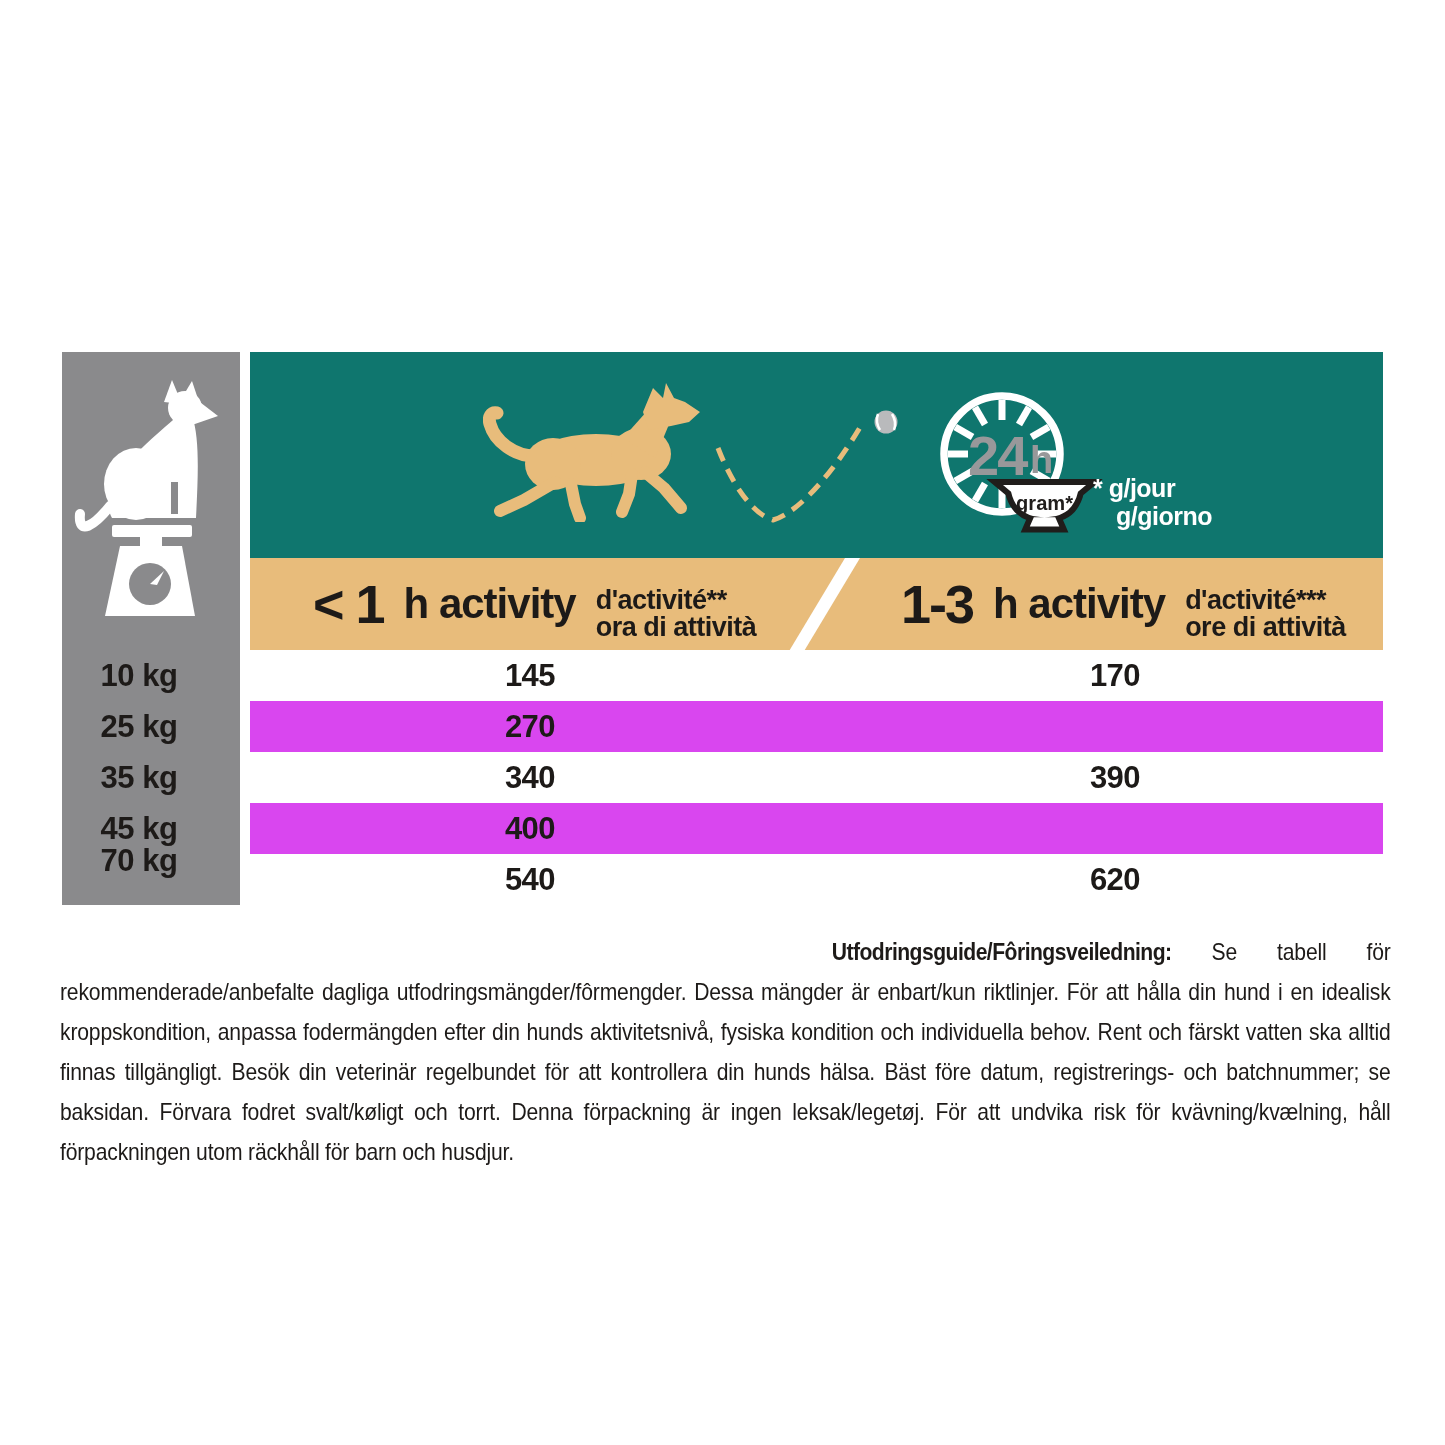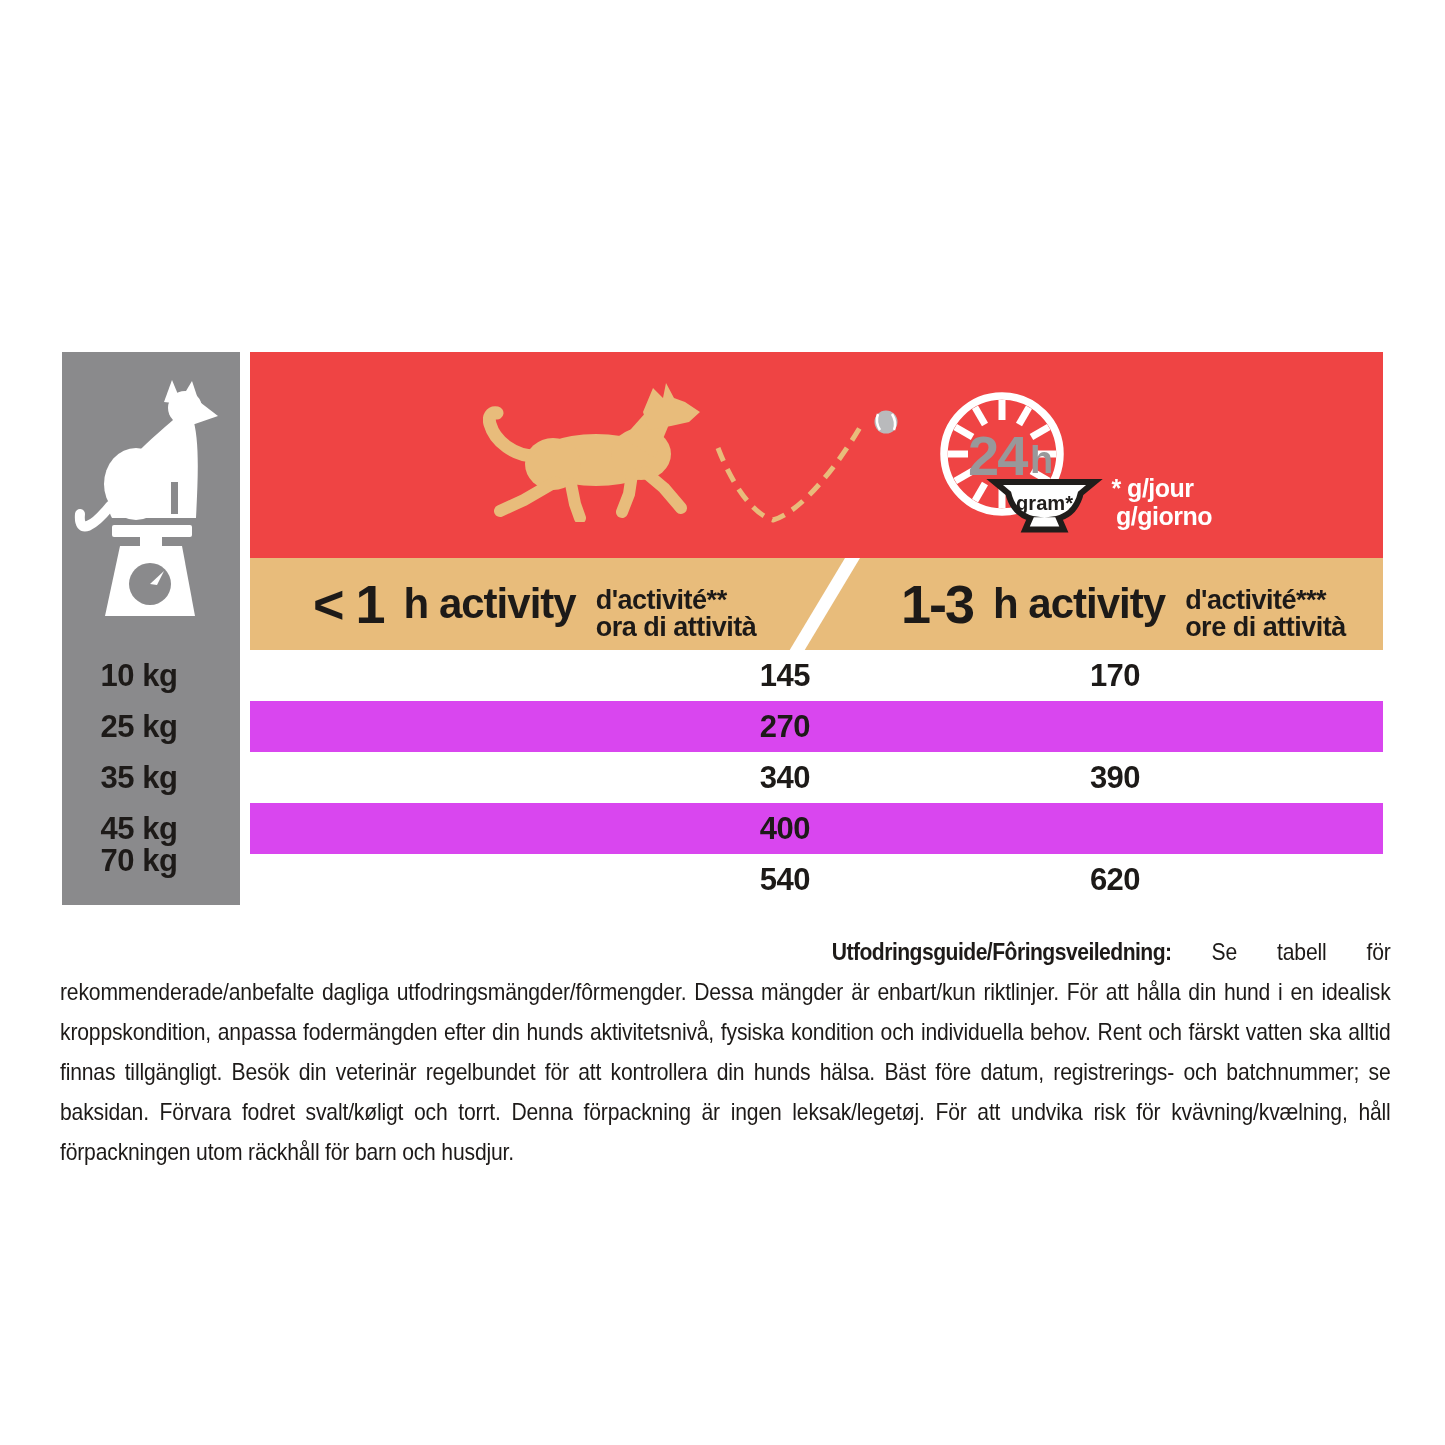--- a/index.html
+++ b/index.html
@@ -8,38 +8,38 @@
     font-family:"Liberation Sans", sans-serif; overflow:hidden;
   }
   
   .sidebar { position:absolute; left:62px; top:352px; width:178px; height:553px; background:#8a8a8c; }
   .scale-icon { position:absolute; left:12px; top:26px; }
   .kg {
     position:absolute; left:0; width:154px; height:51px; line-height:51px;
     text-align:center; font-weight:bold; font-size:31px; color:#1d1a18; letter-spacing:-0.5px;
   }
   
-  .band-black { position:absolute; left:250px; top:352px; width:1133px; height:206px; background:#ef4444;text-align:center; }
+  .band-black { position:absolute; left:250px; top:352px; width:1133px; height:206px; background:#0f766e; }
   .dog-run { position:absolute; left:233px; top:30px; }
   .trajectory { position:absolute; left:455px; top:58px; }
   .clock { position:absolute; left:680px; top:30px; }
   .unit-note { position:absolute; left:843px; top:122px; color:#ffffff; font-weight:bold; font-size:25px; line-height:28px; letter-spacing:-0.5px; white-space:nowrap; }
   .unit-note .l2 { padding-left:23px; }
   
   .band-tan { position:absolute; left:250px; top:558px; width:1133px; height:92px; background:#e8bc7b; }
   .col-head { position:absolute; top:0; height:92px; display:flex; align-items:center; gap:20px; color:#1d1a18; white-space:nowrap; }
   .col-head .big { font-size:54px; font-weight:bold; letter-spacing:-2px; }
   .col-head .mid { font-size:42px; font-weight:bold; letter-spacing:-1px; }
   .col-head .sub { font-size:27px; font-weight:bold; line-height:27px; letter-spacing:-0.5px;margin-top:20px; }
   .slash { position:absolute; left:595px; top:0; width:15px; height:92px; background:#ffffff; transform:skewX(-31deg); transform-origin:top left; }
   
   .row { position:absolute; left:250px; width:1133px; height:51px; }
   .row.alt { background:#d946ef; }
   .cell { position:absolute; top:0; height:51px; line-height:51px; text-align:center; font-weight:bold; font-size:31px; color:#1d1a18; letter-spacing:-0.5px; }
-  .cell.c1 { left:0; width:560px;text-align:right; }
+  .cell.c1 { left:0; width:560px; }
   .cell.c2 { left:585px; width:560px; }
   
   .footnote-wrap { position:absolute; left:60px; top:932px; width:1330px; }
   .footnote {
     margin:0; width:1512px; transform:scaleX(0.88); transform-origin:0 0;
     text-align:justify; text-indent:58%; font-size:24px; line-height:40px;
     color:#1d1a18; letter-spacing:-0.2px;
   }
   .footnote b { letter-spacing:-0.6px; }
 </style>

